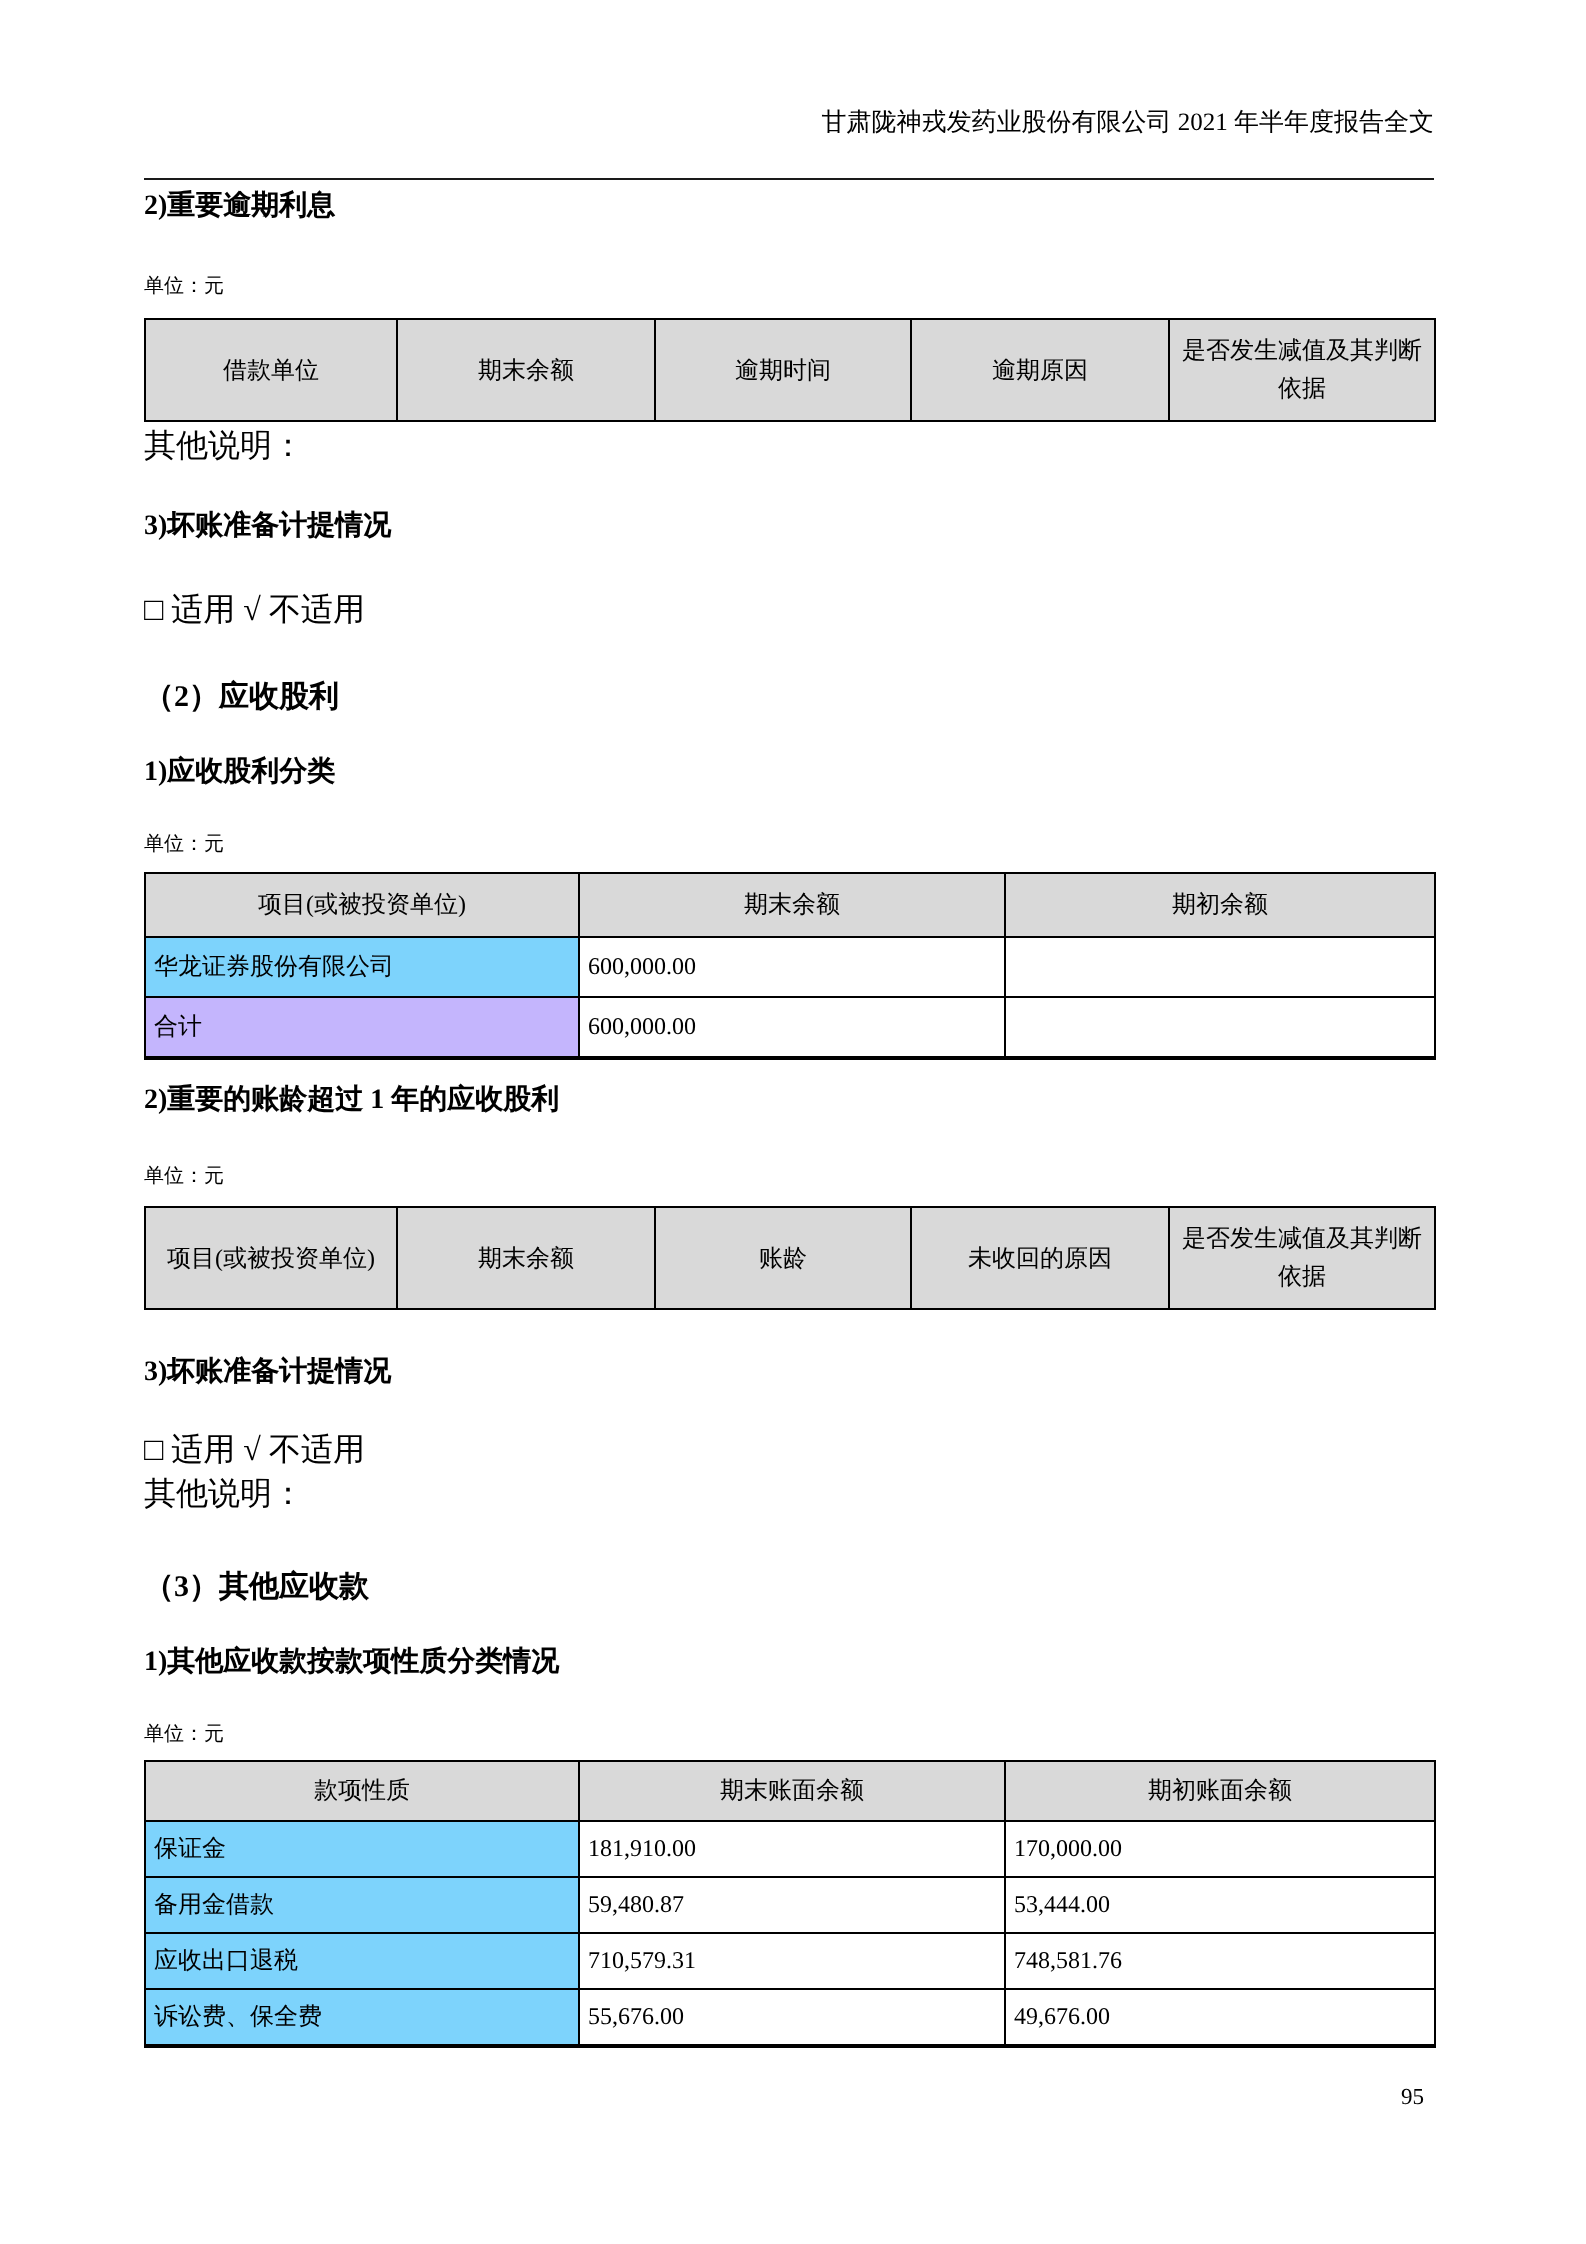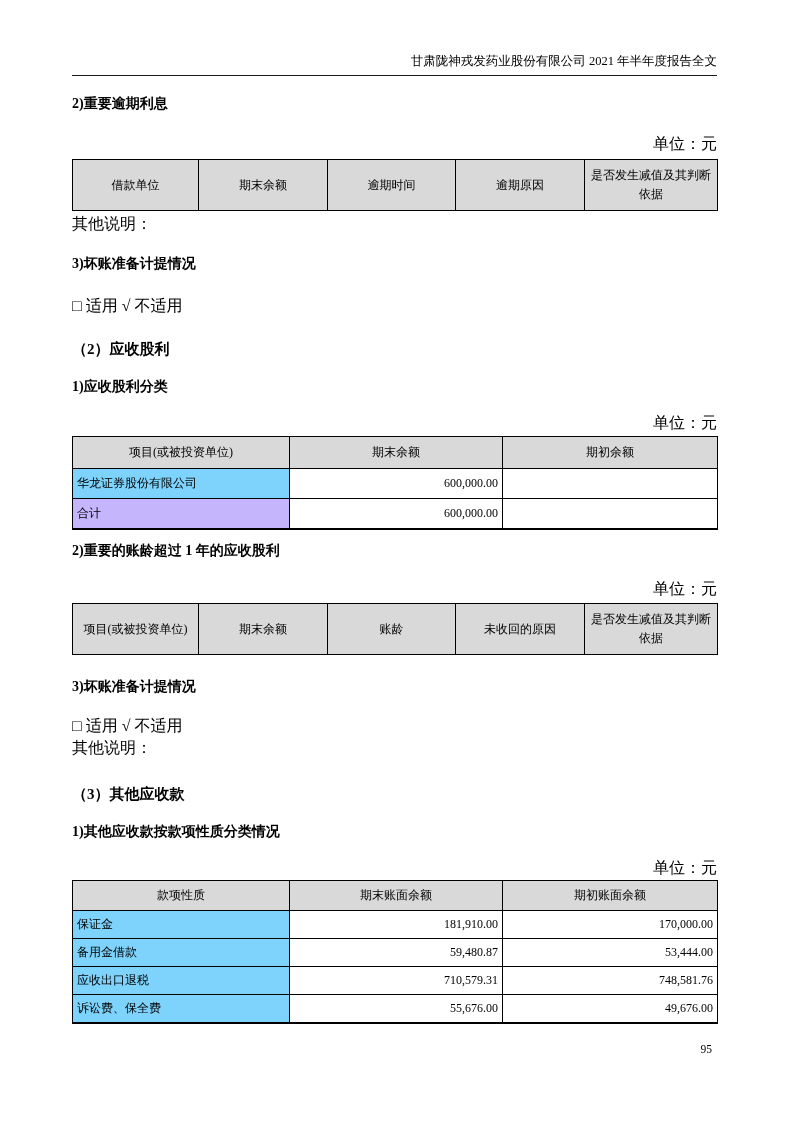--- a/index.html
+++ b/index.html
@@ -12,30 +12,29 @@
     color: #000000;
     overflow: hidden;
   }
   .abs { position: absolute; left: 72px; width: 645px; }
 
   .report-header {
     top: 53px;
     text-align: right;
     font-size: 12.5px;
     line-height: 17px;
-    padding-bottom: 5px;
+    padding-bottom: 19px;
     border-bottom: 1px solid #1a1a1a;
   }
 
   .sec-title { font-weight: bold; font-size: 14px; line-height: 18px; }
   .sec-title-big { font-weight: bold; font-size: 15px; line-height: 19px; }
 
   .unit-label {
-    text-align: right;
-    font-size: 16px;
+    font-size: 10px;
     line-height: 15px;
   }
 
   .plain-text { font-size: 16px; line-height: 15px; }
 
   table.rpt {
     border-collapse: collapse;
     table-layout: fixed;
     width: 645px;
     border: 1.5px solid #000;
@@ -47,21 +46,21 @@
     line-height: 19px;
     padding: 1px 4px;
     overflow: hidden;
     vertical-align: middle;
   }
   table.rpt th {
     background: #d9d9d9;
     text-align: center;
   }
   table.rpt td.item { text-align: left; background: #7dd3fc; }
-  table.rpt td.num { text-align: right; }
+  table.rpt td.num { }
   table.rpt td.shaded { background: #c4b5fd; }
   table.thick-bottom { border-bottom: 2px solid #000; }
 
   table.t5 th { height: 48px; padding: 1px 2px; }
   table.t3h th { height: 29px; }
   table.t3h td { height: 27px; }
   table.t4 th { height: 27px; margin-top: 30px; }
   table.t4 td { height: 25px; }
 
   .page-number {

